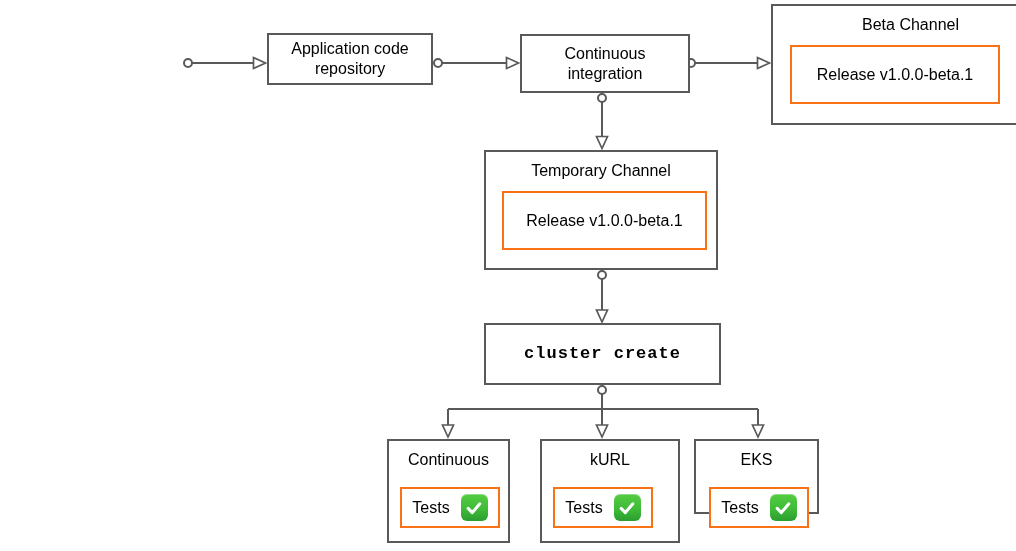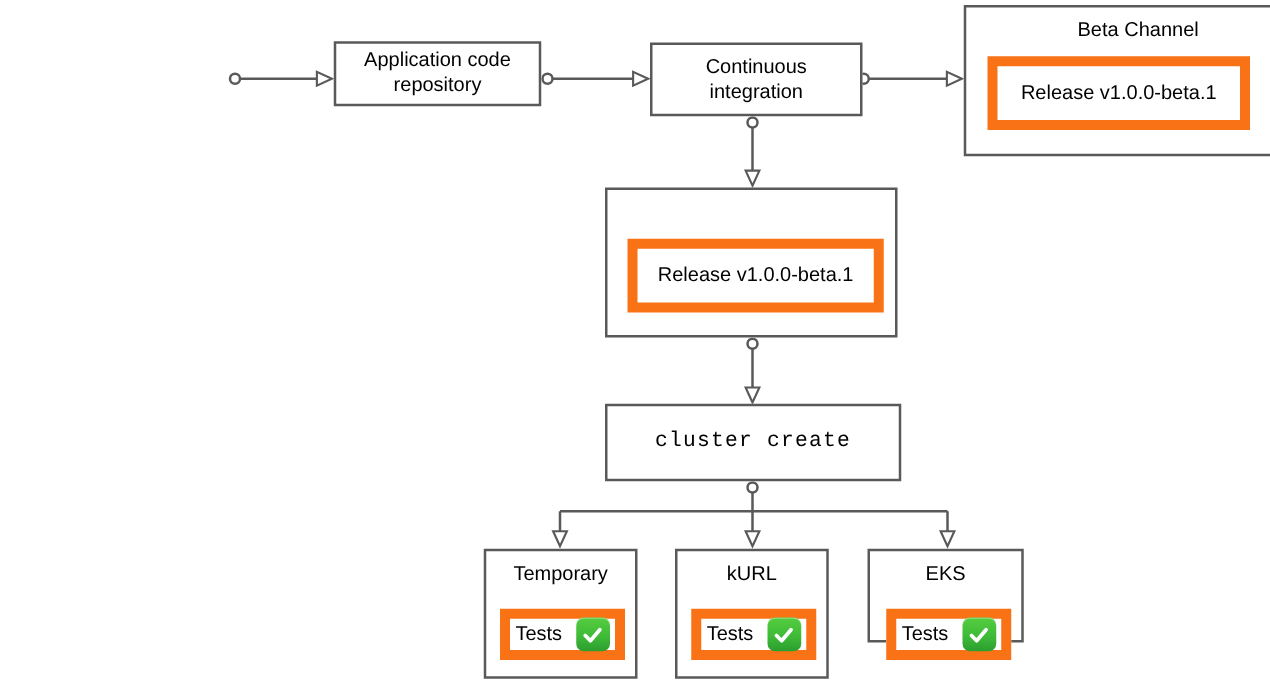--- a/index.html
+++ b/index.html
@@ -28,27 +28,27 @@
     box-sizing:border-box;
     border:2px solid #595959;background:#ffffff;
   }
   .container-title{
     position:absolute;left:0;right:0;top:10px;
     text-align:center;font-size:16px;
   }
   .inner{
     position:absolute;z-index:3;
     box-sizing:border-box;
-    border:8px solid #f97316;background:#ffffff;
+    border:2px solid #f97316;background:#ffffff;
     display:flex;align-items:center;justify-content:center;
     text-align:center;font-size:16px;
   }
   .mono{
     font-family:"Liberation Mono","DejaVu Sans Mono",monospace;
-    font-weight:normal;font-size:17px;letter-spacing:1px;
+    font-weight:bold;font-size:17px;letter-spacing:1px;
   }
   .tests-row{display:flex;align-items:center;justify-content:center;gap:11px;}
   .check{
     width:27px;height:27px;border-radius:6px;
     background:linear-gradient(180deg,#55cd41 0%,#3fbb38 55%,#2b9e2f 100%);
     box-shadow:inset 0 1px 0 rgba(255,255,255,.35);
     display:flex;align-items:center;justify-content:center;
     flex:0 0 auto;
   }
   .check svg{display:block;}
@@ -107,44 +107,45 @@
   </div>
 
   <div class="container" style="left:771px;top:4px;width:279px;height:121px;">
     <div class="container-title">Beta Channel</div>
     <div class="inner" style="left:17px;top:39px;width:210px;height:59px;">
       <span>Release v1.0.0-beta.1</span>
     </div>
   </div>
 
   <div class="container" style="left:484px;top:150px;width:234px;height:120px;">
+    <div class="container-title">Temporary Channel</div>
     <div class="inner" style="left:16px;top:39px;width:205px;height:59px;">
       <span>Release v1.0.0-beta.1</span>
     </div>
   </div>
 
   <div class="node mono" style="left:484px;top:323px;width:237px;height:62px;">
     <span>cluster create</span>
   </div>
 
   <div class="container" style="left:387px;top:439px;width:123px;height:104px;">
-    <div class="container-title">Temporary</div>
+    <div class="container-title">Continuous</div>
     <div class="inner" style="left:11px;top:46px;width:100px;height:41px;">
       <span class="tests-row">
         <span>Tests</span>
         <span class="check">
           <svg width="20" height="20" viewBox="0 0 24 24">
             <path d="M5 12.5 L10 17.5 L19 7" stroke="#ffffff" stroke-width="3.6" fill="none" stroke-linecap="round" stroke-linejoin="round"></path>
           </svg>
         </span>
       </span>
     </div>
   </div>
 
-  <div class="container" style="left:540px;top:439px;width:123px;height:104px;">
+  <div class="container" style="left:540px;top:439px;width:140px;height:104px;">
     <div class="container-title">kURL</div>
     <div class="inner" style="left:11px;top:46px;width:100px;height:41px;">
       <span class="tests-row">
         <span>Tests</span>
         <span class="check">
           <svg width="20" height="20" viewBox="0 0 24 24">
             <path d="M5 12.5 L10 17.5 L19 7" stroke="#ffffff" stroke-width="3.6" fill="none" stroke-linecap="round" stroke-linejoin="round"></path>
           </svg>
         </span>
       </span>

